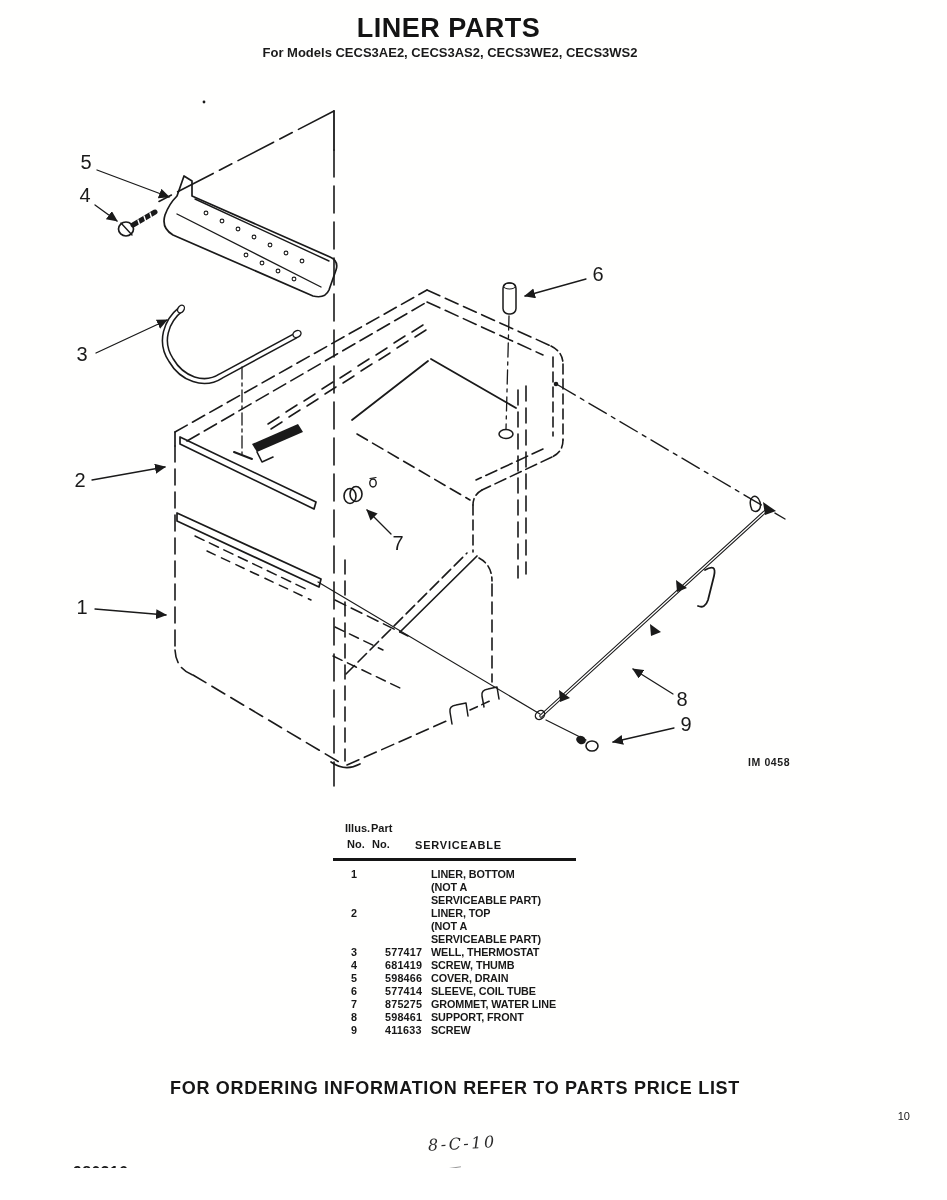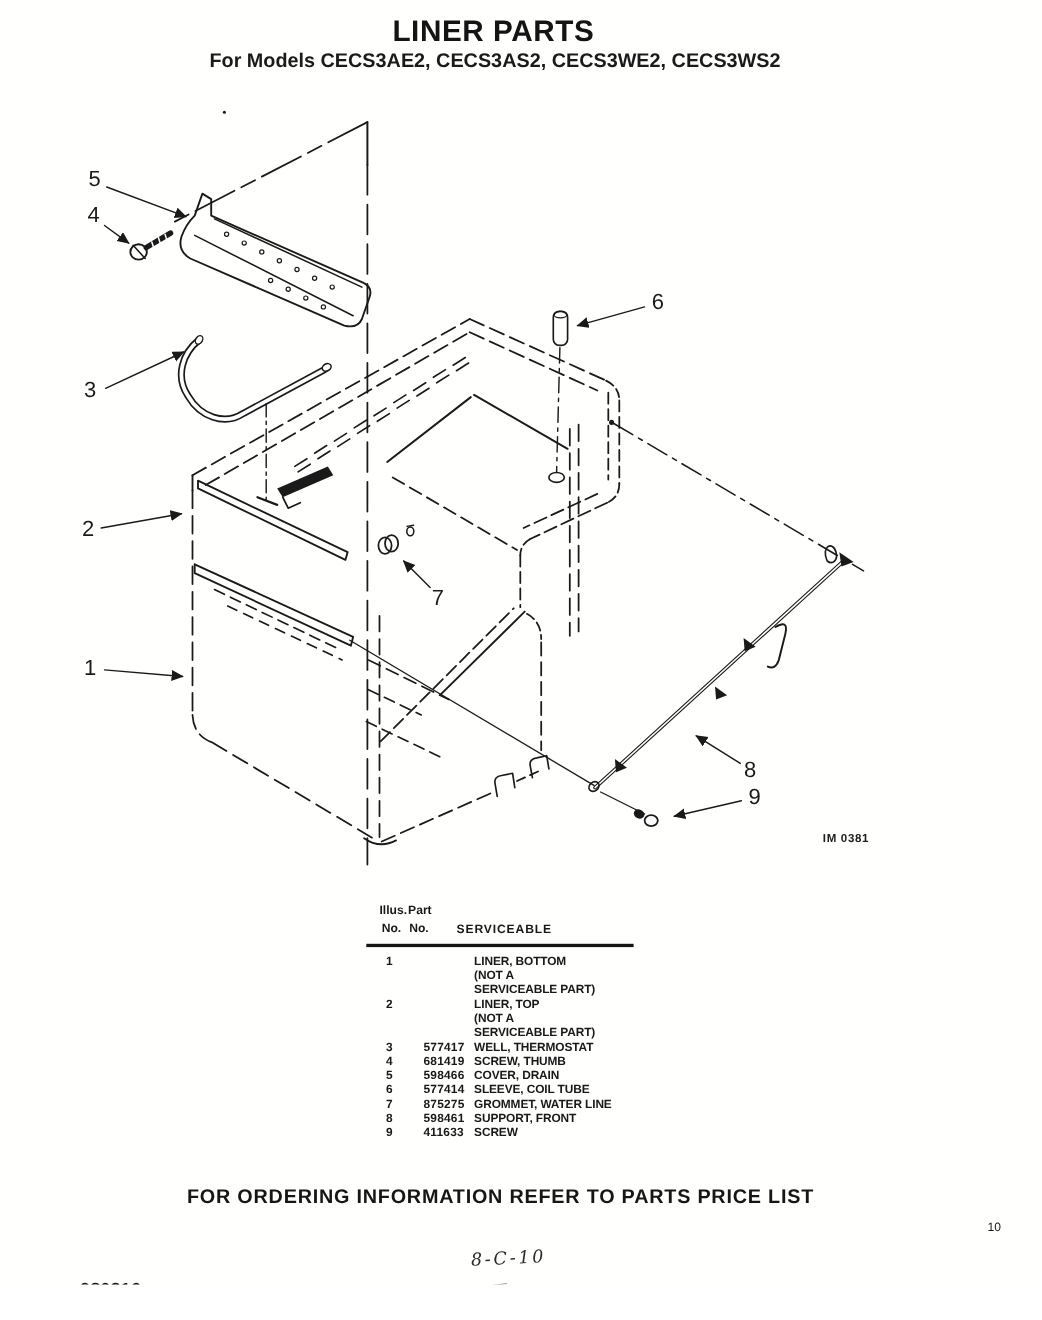--- a/index.html
+++ b/index.html
@@ -6,21 +6,21 @@
   .page{
     position:relative;width:947px;height:1168px;background:#fffffe;
     font-family:"Liberation Sans",sans-serif;color:#181818;overflow:hidden;
   }
   .title{
     position:absolute;top:13px;left:0;width:897px;text-align:center;
     font-size:27px;font-weight:bold;letter-spacing:0.5px;color:#141414;
   }
   .subtitle{
     position:absolute;top:45px;left:0;width:900px;text-align:center;
-    font-size:18px;font-weight:bold;color:#1a1a1a;
+    font-size:13px;font-weight:bold;color:#1a1a1a;
   }
   .diagram-svg{position:absolute;top:0;left:0;}
   .imcode{
     position:absolute;left:748px;top:756px;font-size:10.5px;font-weight:bold;
     letter-spacing:0.6px;color:#1c1c1c;
   }
   .parts-table{position:absolute;left:333px;top:822px;width:300px;font-weight:bold;}
   .pt-head{position:relative;height:35px;font-size:11px;}
   .pt-head span{position:absolute;white-space:nowrap;}
   .h-illus1{left:12px;top:0;}
@@ -211,21 +211,21 @@
       <text x="82" y="361">3</text>
       <text x="85" y="202">4</text>
       <text x="86" y="169">5</text>
       <text x="598" y="281">6</text>
       <text x="398" y="550">7</text>
       <text x="682" y="706">8</text>
       <text x="686" y="731">9</text>
     </g>
   </svg>
 
-  <div class="imcode">IM 0381</div>
+  <div class="imcode">IM 0458</div>
 
   <div class="parts-table">
     <div class="pt-head">
       <span class="h-illus1">Illus.</span>
       <span class="h-part1">Part</span>
       <span class="h-illus2">No.</span>
       <span class="h-part2">No.</span>
       <span class="h-desc">SERVICEABLE</span>
     </div>
     <div class="pt-rule"></div>

